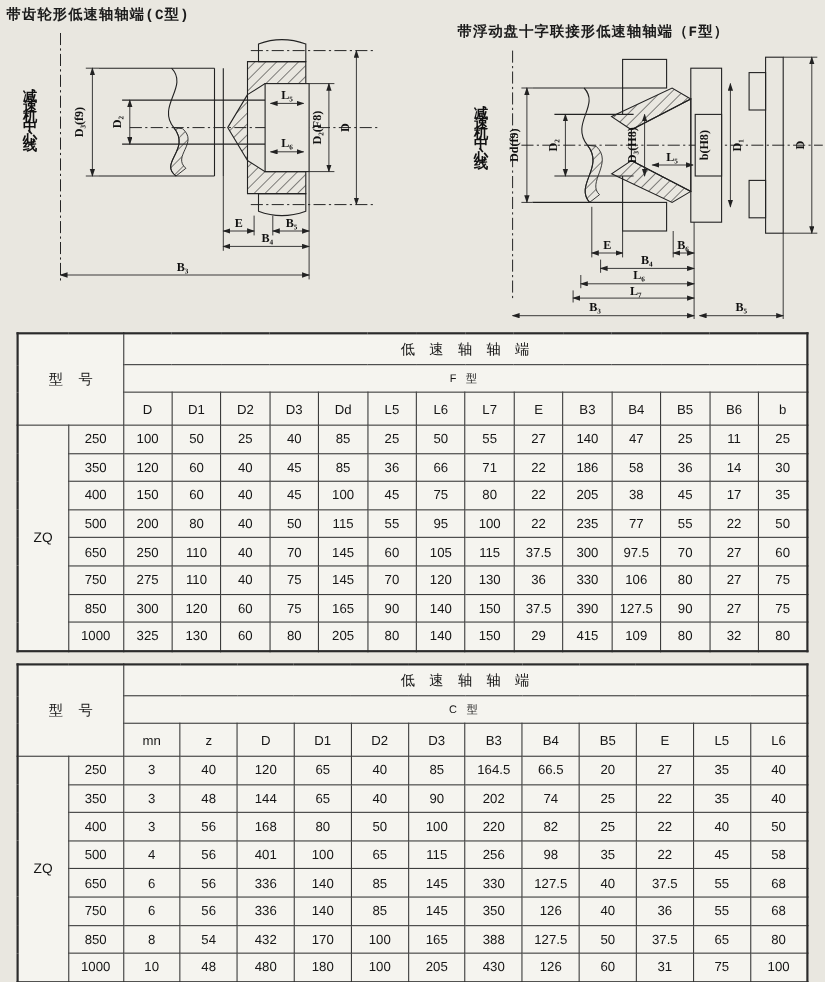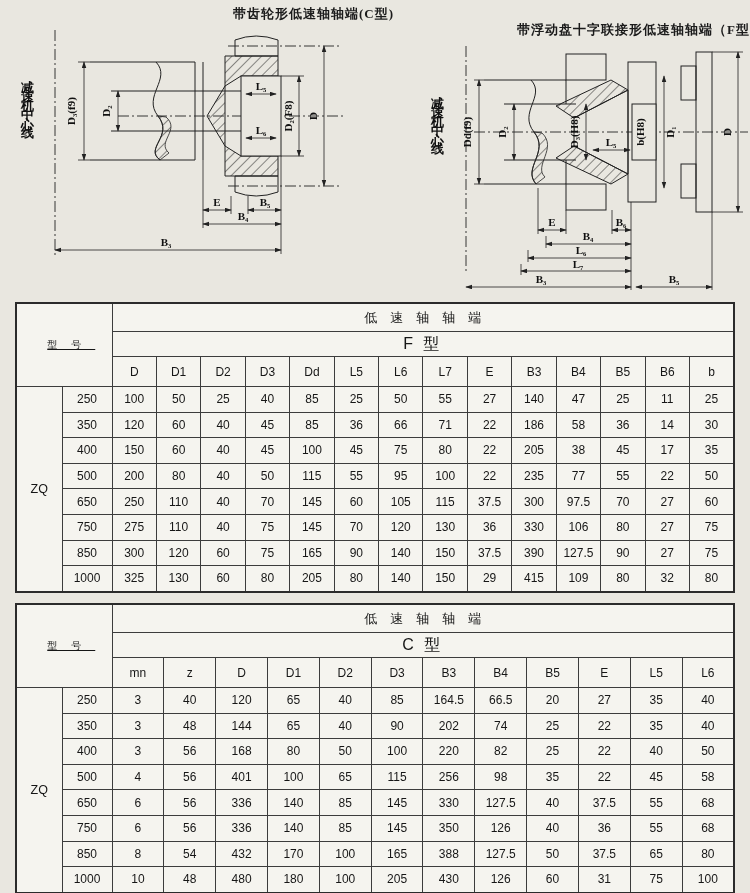--- a/index.html
+++ b/index.html
@@ -9,22 +9,22 @@
     font-family:"Liberation Sans","DejaVu Sans",sans-serif;
     color:#1b1b1b;
   }
   .page{position:relative;width:750px;height:893px;overflow:hidden;}
 
   
   .fig{position:absolute;top:4px;}
   .fig-left{left:6px;width:388px;}
   .fig-right{left:400px;width:348px;}
   .dtitle{
-    text-align:right;
-    font-family:Liberation Serif, serif;
+    text-align:left;
+    font-family:Liberation Mono, monospace;
     font-weight:bold;font-size:13px;letter-spacing:1px;
     height:20px;line-height:20px;
   }
   .vlabel{
     position:absolute;
     writing-mode:vertical-lr;text-orientation:upright;
     font-family:"Liberation Serif","DejaVu Serif",serif;
     font-weight:bold;font-size:13px;letter-spacing:9px;
     color:#111;
   }
@@ -49,23 +49,23 @@
   #table-c{top:603px;}
   table.spec th,table.spec td{
     border:1px solid #3c3c3c;
     text-align:center;vertical-align:middle;
     padding:0;font-weight:normal;color:#161616;
   }
   table.spec thead tr.r1 th{height:27px;}
   table.spec thead tr.r2 th{height:24px;}
   table.spec thead tr.r3 th{height:29px;}
   table.spec tbody td{height:24.6px;}
-  .model-head{letter-spacing:14px;font-size:10px;text-indent:14px;text-decoration:underline;}
+  .model-head{letter-spacing:14px;font-size:13px;text-indent:14px;}
   .group-head{letter-spacing:13px;font-size:13px;text-indent:13px;font-weight:bold;}
-  .type-head{letter-spacing:3px;font-size:16px;}
+  .type-head{letter-spacing:3px;font-size:10px;}
   td.model{font-size:12.5px;}
 </style>
 </head>
 <body>
 
 <div class="page">
 
   <figure class="fig fig-left" style="margin:0">
     <div class="dtitle">带齿轮形低速轴轴端(C型)</div>
     <div class="vlabel" style="left:12px;top:66px;">减速机中心线</div>

